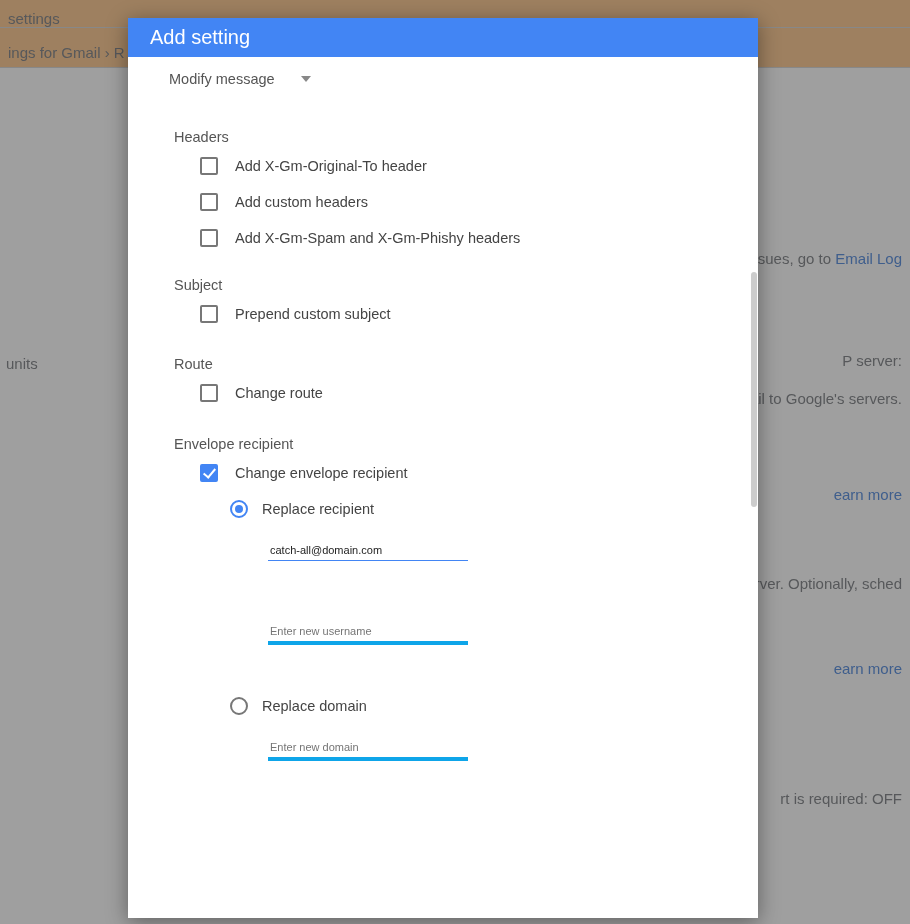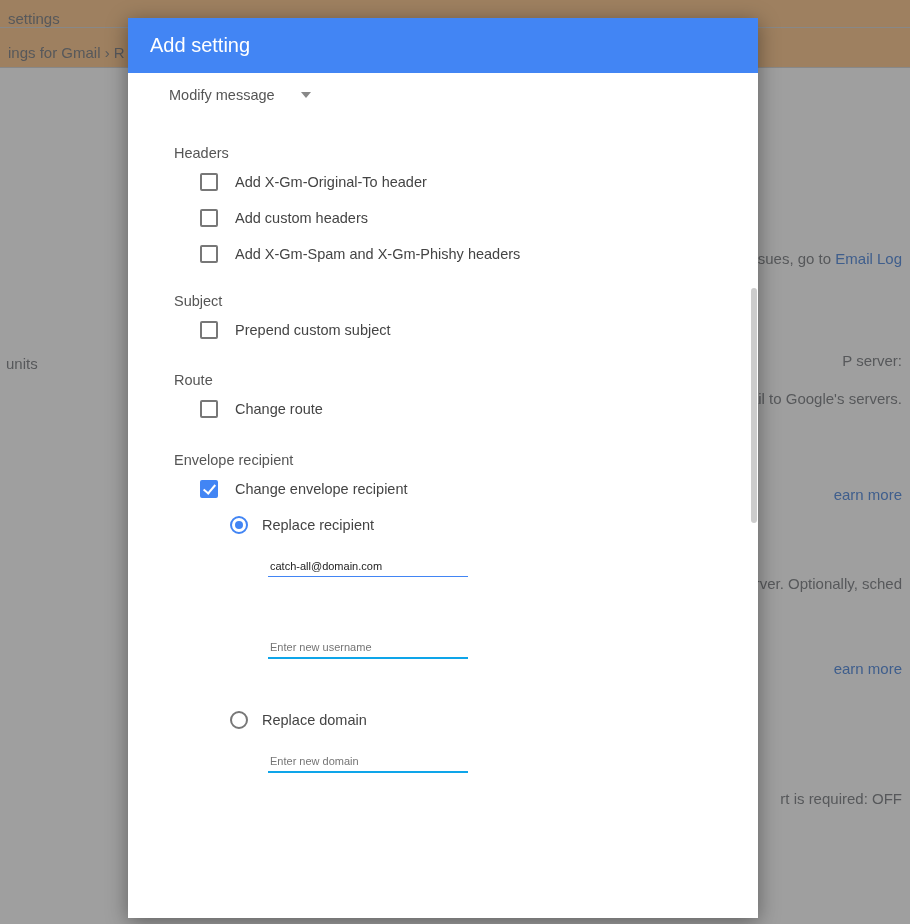--- a/index.html
+++ b/index.html
@@ -49,21 +49,21 @@
     width: 630px; height: 900px;
     background: #fff;
     box-shadow: 0 4px 20px rgba(0,0,0,0.4);
     z-index: 10;
     overflow: hidden;
   }
   .modal-header {
     background: #4285f4;
     color: #fff;
     font-size: 20px;
-    padding: 16px 22px;
+    padding: 8px 22px;
     font-weight: 400;
   }
   .modal-body {
     padding: 14px 28px 0 28px;
     color: #444;
     font-size: 14.5px;
     position: relative;
   }
   .scroll-indicator {
     position: absolute;
@@ -149,21 +149,21 @@
     border-bottom: 1px solid #4285f4;
     font-size: 11px;
     padding: 4px 2px;
     width: 200px;
     margin: 8px 0 22px 112px;
     color: #222;
     outline: none;
     font-family: inherit;
   }
   .text-input.placeholder-style {
-    border-bottom: 2px solid #0ea5e9;
+    border-bottom: 4px solid #0ea5e9;
     color: #9aa0a6;
   }
   .spacer-lg { height: 30px; }
 
   
   .annot-ellipse {
     position: absolute;
     border: 2px solid #2b8a3e;
     border-radius: 50%;
     transform: rotate(-2deg);

